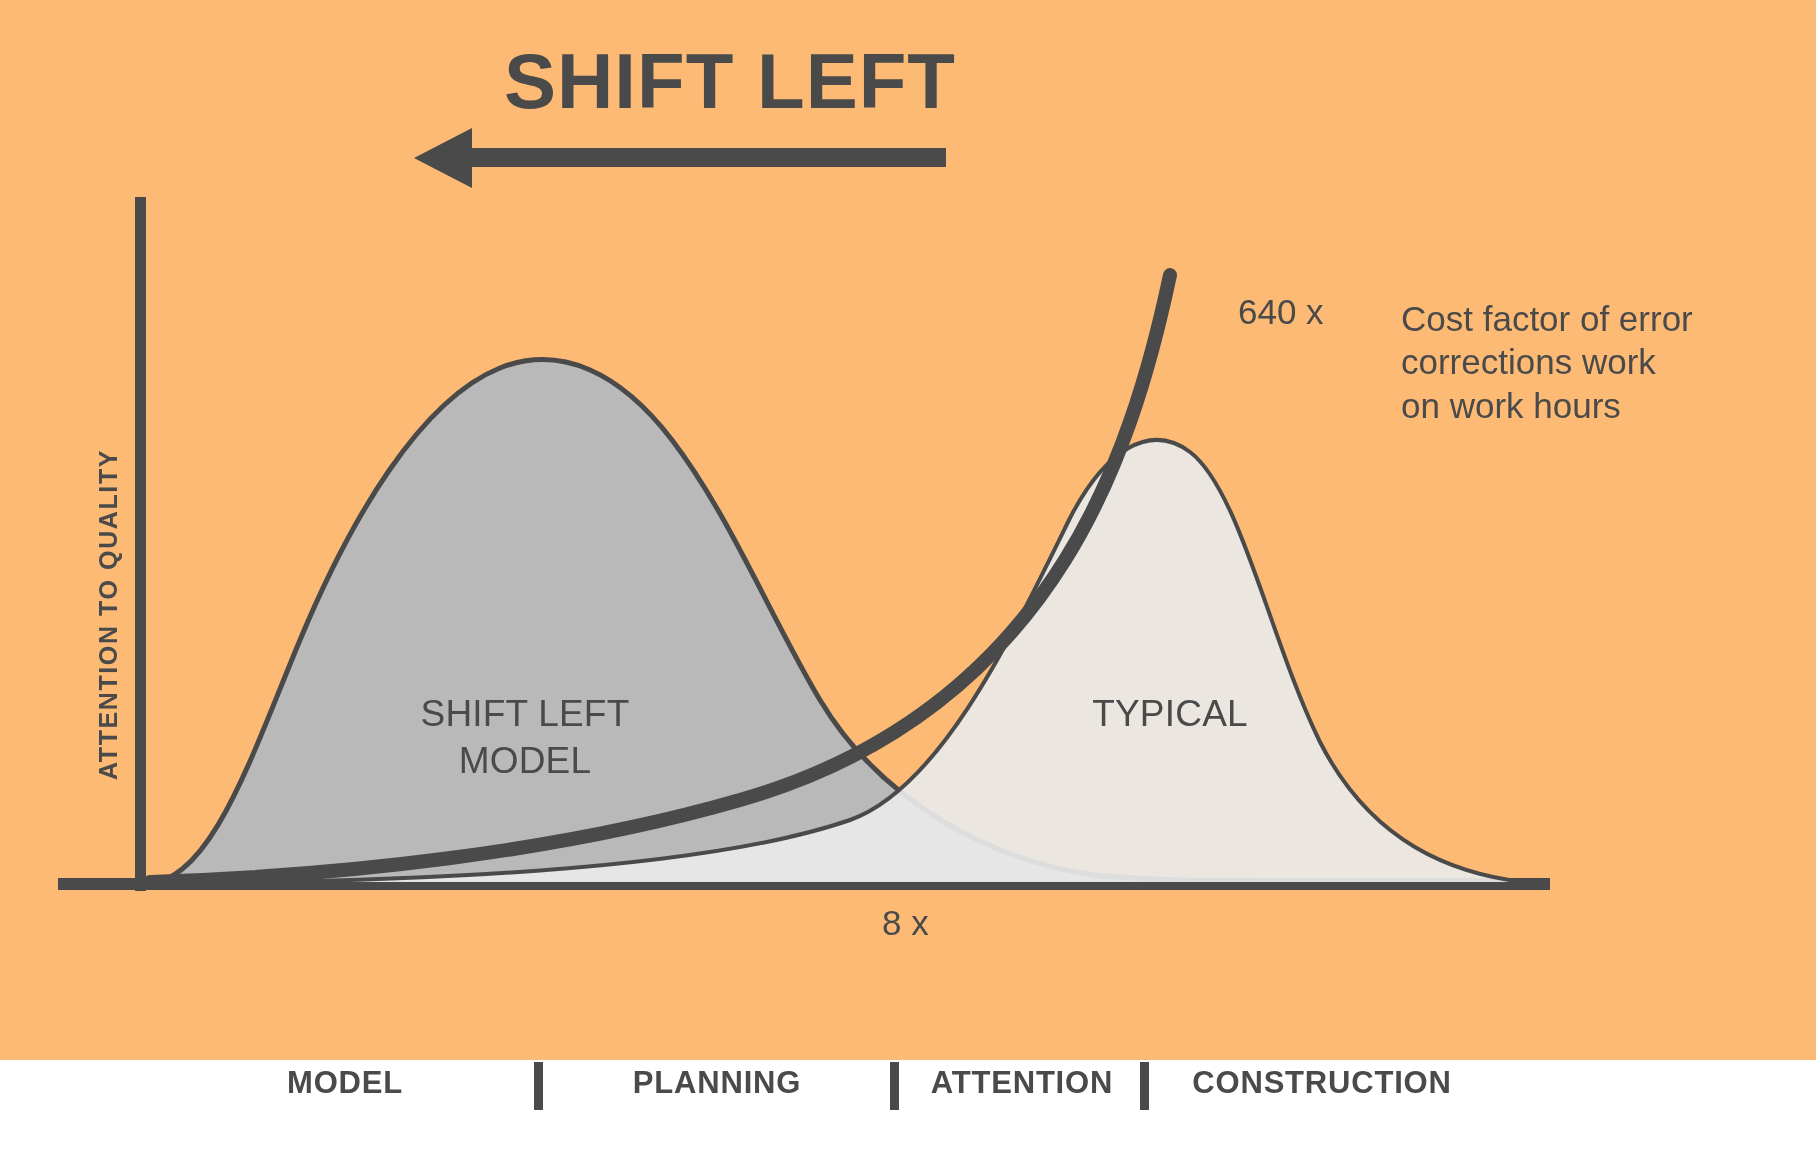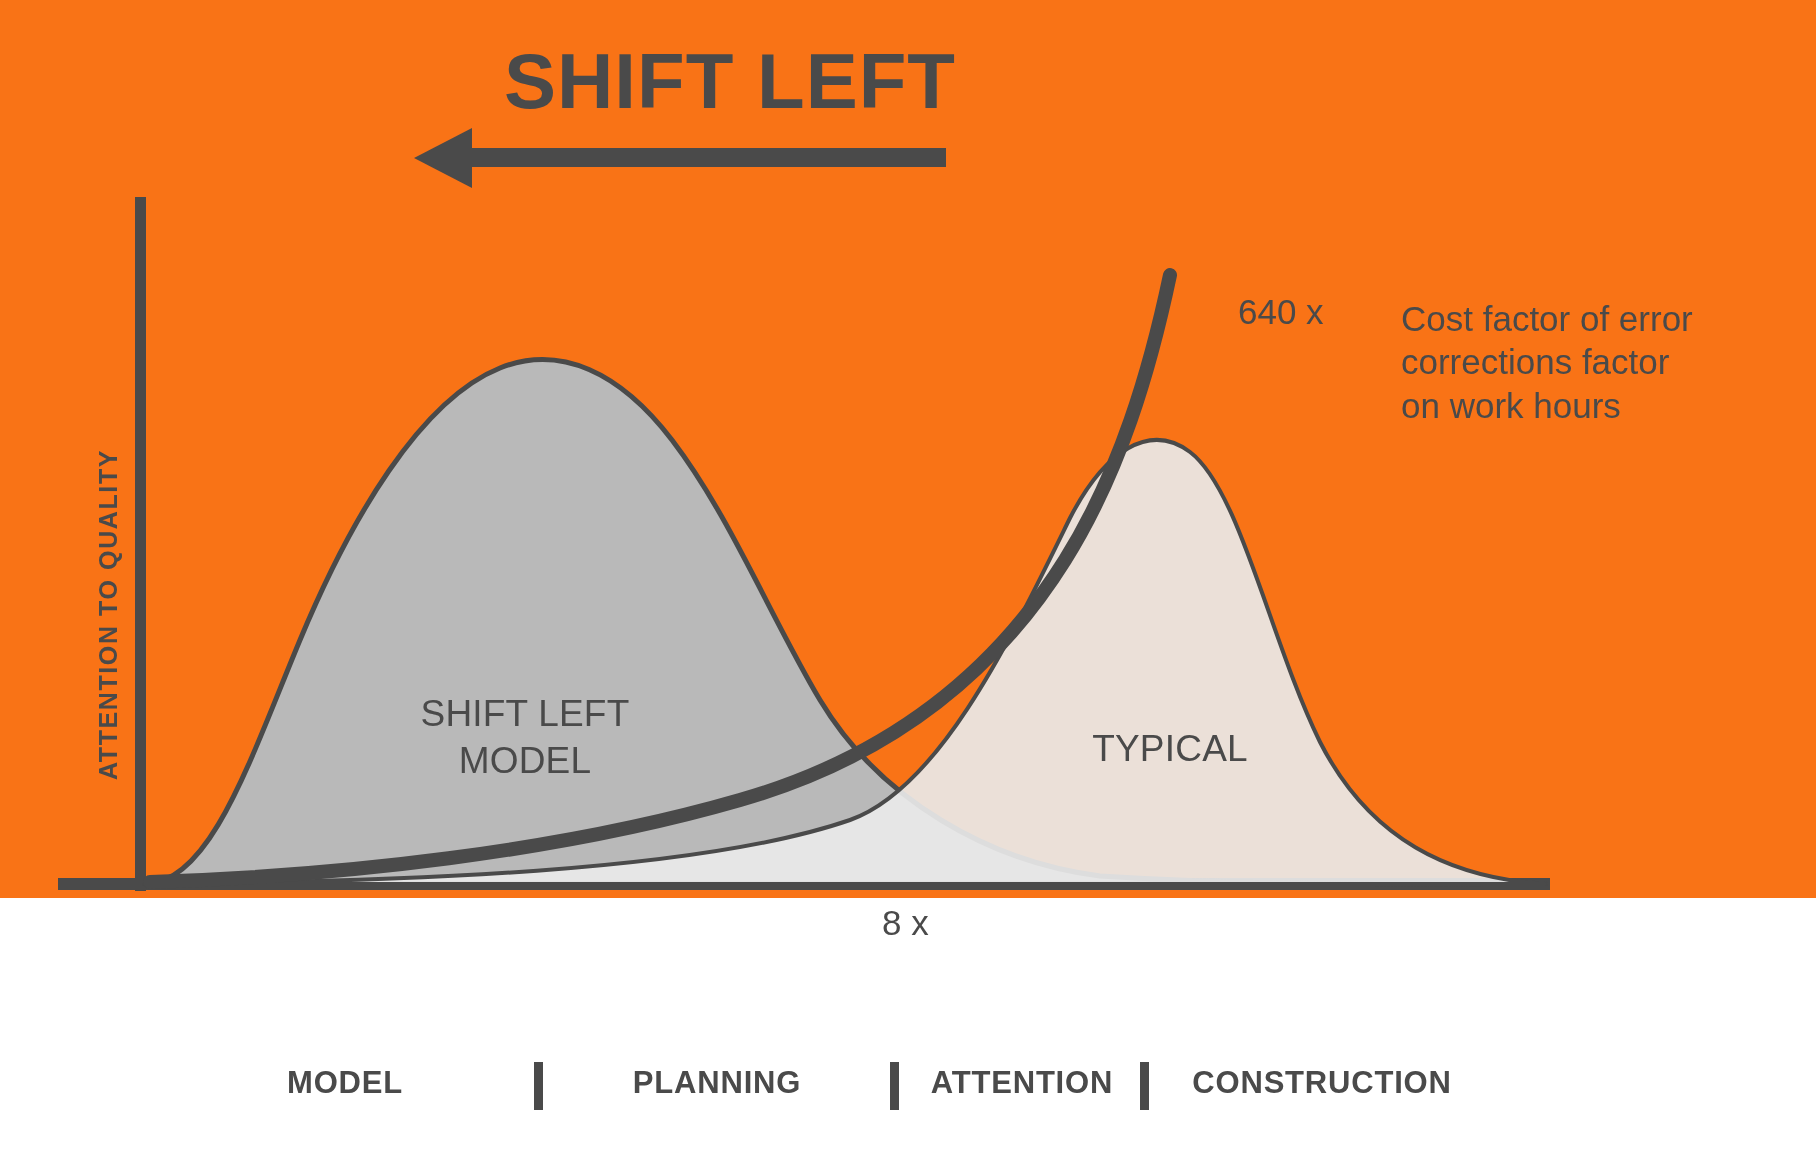--- a/index.html
+++ b/index.html
@@ -11,22 +11,22 @@
     width: 1816px;
     height: 1157px;
     font-family: "Liberation Sans", sans-serif;
     overflow: hidden;
     position: relative;
   }
   #stage {
     position: absolute;
     left: 0; top: 0;
     width: 1816px;
-    height: 898px;
-    background: #f97316;
+    height: 1060px;
+    background: #fdba74;
   }
   svg.layer {
     position: absolute;
     left: 0; top: 0;
     width: 1816px;
     height: 1157px;
   }
 
   
   .title {
@@ -60,21 +60,21 @@
 
   .curve-label {
     position: absolute;
     text-align: center;
     font-size: 37px;
     color: #4a4a4a;
     line-height: 1.28;
     letter-spacing: 0.2px;
   }
   #label-shift-left { left: 330px; top: 690px; width: 390px; }
-  #label-typical    { left: 970px; top: 690px; width: 400px; margin-top: 35px; }
+  #label-typical    { left: 970px; top: 690px; width: 400px; }
 
   .factor-label {
     position: absolute;
     font-size: 35px;
     color: #4a4a4a;
     white-space: nowrap;
   }
   #factor-640 { left: 1202px; top: 292px; margin-left: 36px; }
   #factor-10  { left: 882px;  top: 903px; }
 
@@ -166,21 +166,21 @@
   <div class="curve-label" id="label-typical">
     <span>TYPICAL</span><br>
   </div>
 
   <div class="factor-label" id="factor-640">640 x</div>
 
   <div class="factor-label" id="factor-10">8 x</div>
 
   <div class="annotation">
     <span class="ln">Cost factor of error</span>
-    <span class="ln">corrections factor</span>
+    <span class="ln">corrections work</span>
     <span class="ln">on work hours</span>
   </div>
 
   <div class="stage-labels">
     <div class="stage-label" style="left:345px">MODEL</div>
     <div class="stage-label" style="left:717px">PLANNING</div>
     <div class="stage-label" style="left:1022px">ATTENTION</div>
     <div class="stage-label" style="left:1322px">CONSTRUCTION</div>
   </div>
 

